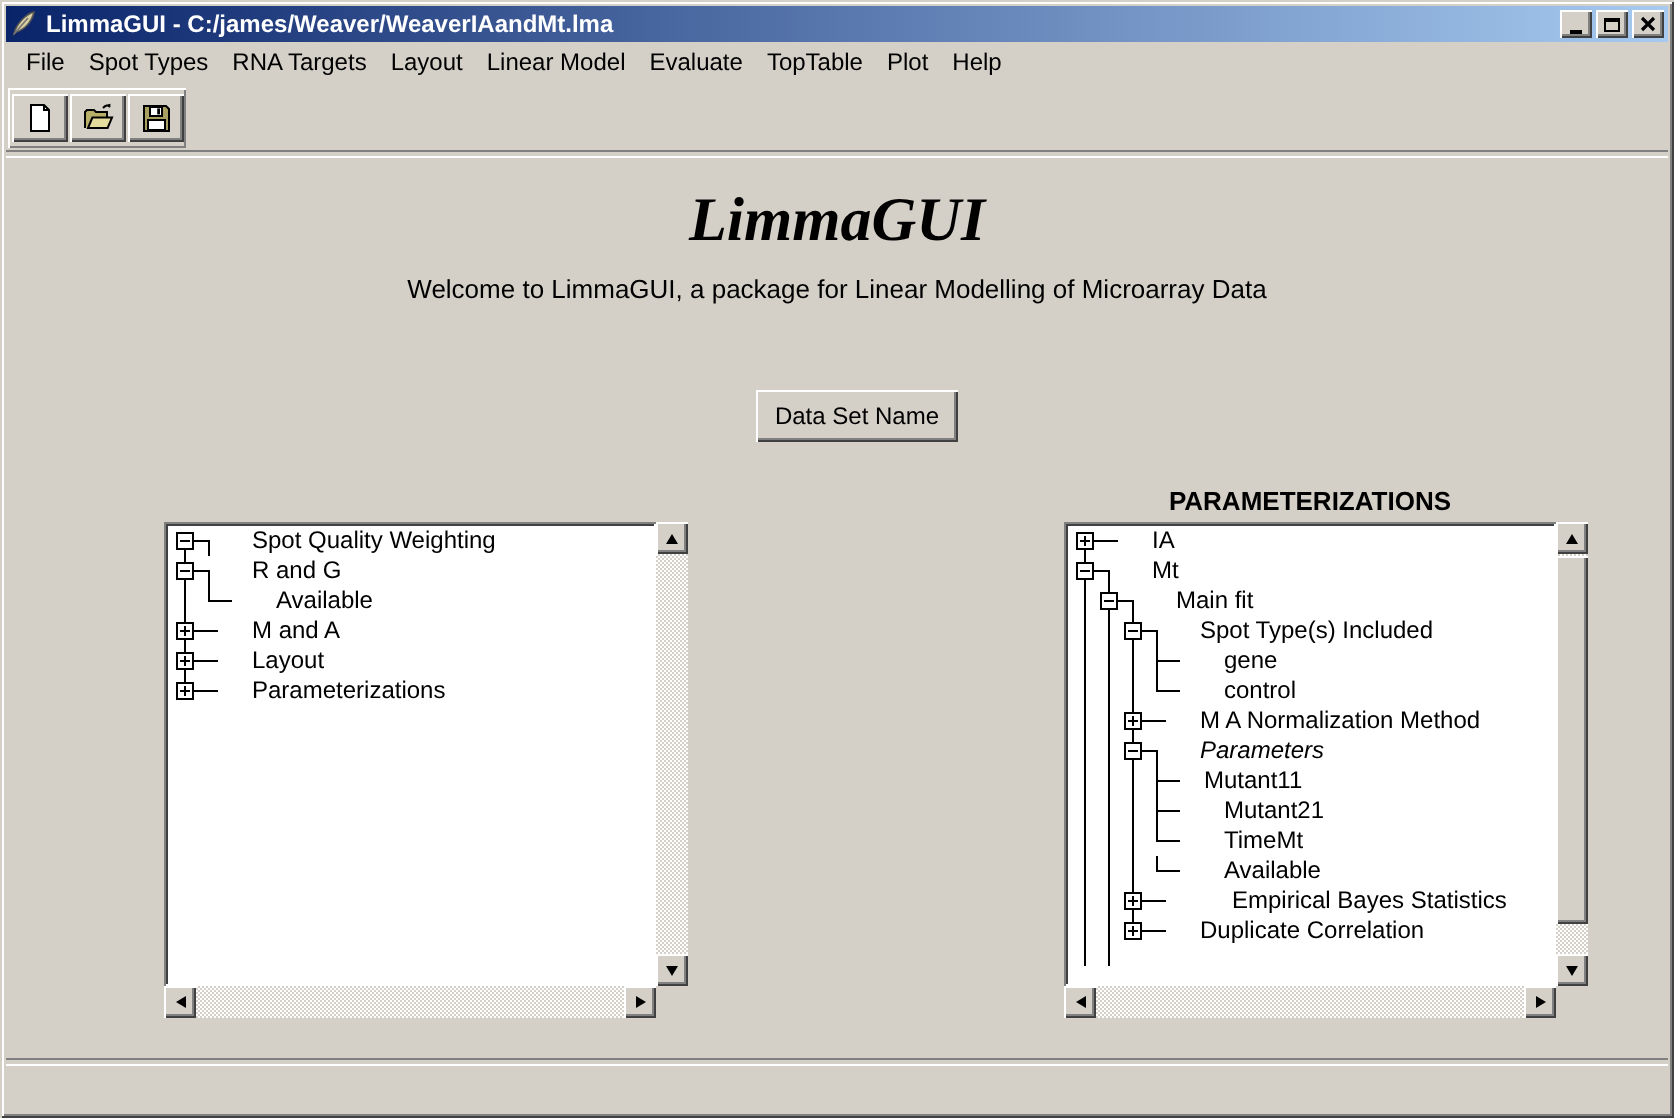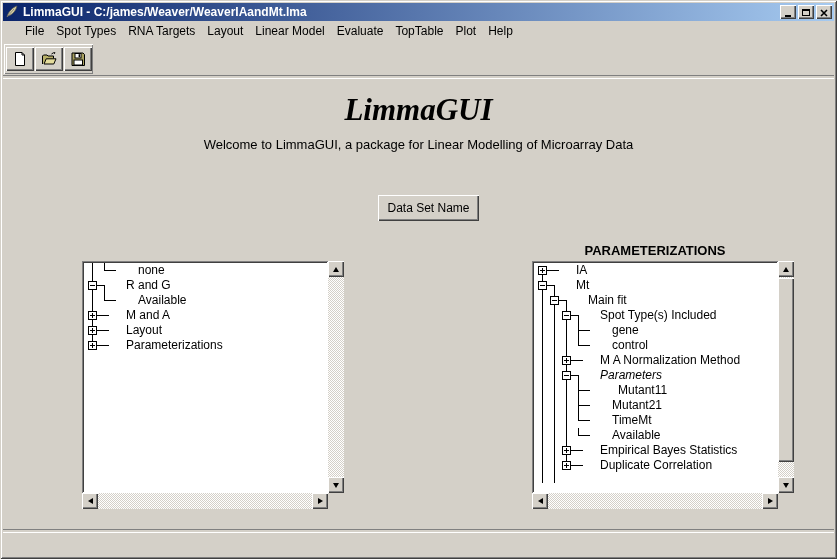--- a/index.html
+++ b/index.html
@@ -9,21 +9,21 @@
   .titlebar{position:absolute;left:3px;top:3px;right:3px;height:18px;
     background:linear-gradient(to right,#0a246a,#a6caf0);display:flex;align-items:center;}
   .app-icon{width:14px;height:14px;margin:0 4px 0 2px;display:inline-flex;}
   .title-text{color:#ffffff;font-size:12px;font-weight:bold;white-space:nowrap;}
   .win-controls{position:absolute;right:2px;top:2px;display:flex;gap:2px;}
   .win-btn{width:16px;height:14px;display:flex;align-items:center;justify-content:center;}
   .r3d{background:#d4d0c8;box-shadow:inset 1px 1px 0 #ffffff, inset -1px -1px 0 #404040, inset -2px -2px 0 #808080;}
   .glyph-min{width:6px;height:2px;background:#000;margin-top:7px;}
   .glyph-max{width:8px;height:7px;border:1px solid #000;border-top-width:2px;box-sizing:border-box;}
   
-  .menubar{position:absolute;left:3px;top:21px;right:3px;height:20px;padding-left:16px;}
+  .menubar{position:absolute;left:3px;top:21px;right:3px;height:20px;padding-left:4px;}
   .menu-item{display:inline-block;padding:3px 6px;font-size:12px;color:#000;}
   
   .toolbar-frame{position:absolute;left:4px;top:44px;height:28px;display:flex;align-items:center;padding:1px;
     box-shadow:inset 1px 1px 0 #ffffff, inset -1px -1px 0 #808080;}
   .tb-btn{width:28px;height:24px;margin:0 0.5px;display:flex;align-items:center;justify-content:center;
     background:#d4d0c8;box-shadow:inset 1px 1px 0 #ffffff, inset -1px -1px 0 #404040, inset -2px -2px 0 #808080;}
   .tb-icon{display:inline-flex;width:16px;height:16px;}
   .groove{position:absolute;left:3px;right:3px;height:2px;border-top:1px solid #808080;border-bottom:1px solid #ffffff;box-sizing:content-box;}
   
   .main-title{position:absolute;left:0;right:0;top:92px;text-align:center;
@@ -133,24 +133,27 @@
 
   <div class="main-title">LimmaGUI</div>
   <div class="subtitle">Welcome to LimmaGUI, a package for Linear Modelling of Microarray Data</div>
   <button class="dataset-btn">Data Set Name</button>
 
   <div class="tree-title" style="left:82px;width:246px;margin-top:32px;">Weaver</div>
   <div class="tree-widget" style="left:82px;">
     <div class="tree-box">
       <div class="tree-rows" id="tree-left-rows">
           <div class="tree-row">
-            <div class="tl" style="left: 8px; top: 0px; width: 1px; height: 15px;"></div>
-            <div class="tl" style="left: 20px; top: 0px; width: 1px; height: 8px;"></div>
-            <div class="tl" style="left: 20px; top: 7px; width: 12px; height: 1px;"></div>
-            <span class="tree-label" style="left: 54px;">none</span>
+            <div class="tl" style="left: 8px; top: 12px; width: 1px; height: 3px;"></div>
+            <div class="tree-box-toggle" style="left: 4px;">
+              <div class="g-h"></div>
+            </div>
+            <div class="tl" style="left: 13px; top: 7px; width: 7px; height: 1px;"></div>
+            <div class="tl" style="left: 20px; top: 7px; width: 1px; height: 8px;"></div>
+            <span class="tree-label" style="left: 42px;">Spot Quality Weighting</span>
           </div>
           <div class="tree-row">
             <div class="tl" style="left: 8px; top: 0px; width: 1px; height: 3px;"></div>
             <div class="tl" style="left: 8px; top: 12px; width: 1px; height: 3px;"></div>
             <div class="tree-box-toggle" style="left: 4px;">
               <div class="g-h"></div>
             </div>
             <div class="tl" style="left: 13px; top: 7px; width: 7px; height: 1px;"></div>
             <div class="tl" style="left: 20px; top: 7px; width: 1px; height: 8px;"></div>
             <span class="tree-label" style="left: 42px;">R and G</span>
@@ -298,21 +301,21 @@
             <div class="tl" style="left: 37px; top: 7px; width: 7px; height: 1px;"></div>
             <div class="tl" style="left: 44px; top: 7px; width: 1px; height: 8px;"></div>
             <span class="tree-label" style="left: 66px; font-style: italic;">Parameters</span>
           </div>
           <div class="tree-row">
             <div class="tl" style="left: 8px; top: 0px; width: 1px; height: 15px;"></div>
             <div class="tl" style="left: 20px; top: 0px; width: 1px; height: 15px;"></div>
             <div class="tl" style="left: 32px; top: 0px; width: 1px; height: 15px;"></div>
             <div class="tl" style="left: 44px; top: 0px; width: 1px; height: 15px;"></div>
             <div class="tl" style="left: 44px; top: 7px; width: 12px; height: 1px;"></div>
-            <span class="tree-label" style="left: 84px;">Mutant11</span>
+            <span class="tree-label" style="left: 68px;">Mutant11</span>
           </div>
           <div class="tree-row">
             <div class="tl" style="left: 8px; top: 0px; width: 1px; height: 15px;"></div>
             <div class="tl" style="left: 20px; top: 0px; width: 1px; height: 15px;"></div>
             <div class="tl" style="left: 32px; top: 0px; width: 1px; height: 15px;"></div>
             <div class="tl" style="left: 44px; top: 0px; width: 1px; height: 15px;"></div>
             <div class="tl" style="left: 44px; top: 7px; width: 12px; height: 1px;"></div>
             <span class="tree-label" style="left: 78px;">Mutant21</span>
           </div>
           <div class="tree-row">
@@ -334,21 +337,21 @@
           <div class="tree-row">
             <div class="tl" style="left: 8px; top: 0px; width: 1px; height: 15px;"></div>
             <div class="tl" style="left: 20px; top: 0px; width: 1px; height: 15px;"></div>
             <div class="tl" style="left: 32px; top: 0px; width: 1px; height: 3px;"></div>
             <div class="tl" style="left: 32px; top: 12px; width: 1px; height: 3px;"></div>
             <div class="tree-box-toggle" style="left: 28px;">
               <div class="g-h"></div>
               <div class="g-v"></div>
             </div>
             <div class="tl" style="left: 37px; top: 7px; width: 12px; height: 1px;"></div>
-            <span class="tree-label" style="left: 66px;">Empirical Bayes Statistics</span>
+            <span class="tree-label" style="left: 82px;">Empirical Bayes Statistics</span>
           </div>
           <div class="tree-row">
             <div class="tl" style="left: 8px; top: 0px; width: 1px; height: 15px;"></div>
             <div class="tl" style="left: 20px; top: 0px; width: 1px; height: 15px;"></div>
             <div class="tl" style="left: 32px; top: 0px; width: 1px; height: 3px;"></div>
             <div class="tree-box-toggle" style="left: 28px;">
               <div class="g-h"></div>
               <div class="g-v"></div>
             </div>
             <div class="tl" style="left: 37px; top: 7px; width: 12px; height: 1px;"></div>

